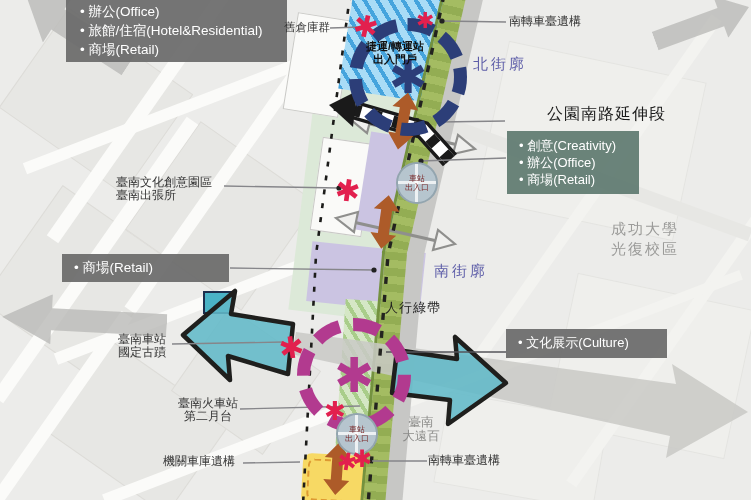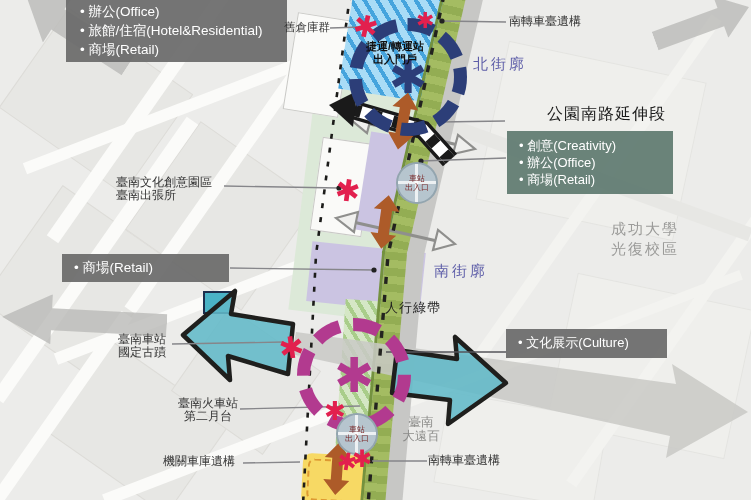--- a/index.html
+++ b/index.html
@@ -186,21 +186,21 @@
   <div class="ast z6" style="left:352px;top:447px;font-size:24px;">✱</div>
 
   <div class="box gray-box z8" style="left:66px;top:-26px;width:221px;height:88px;padding:28px 10px 8px 14px;box-sizing:border-box;">
     <div class="brow">辦公(Office)</div>
     <div class="brow">旅館/住宿(Hotel&amp;Residential)</div>
     <div class="brow">商場(Retail)</div>
   </div>
 
   <div class="lbl big z8" style="left:507px;top:107px;margin-left:40px;">公園南路延伸段</div>
 
-  <div class="box green-box z8" style="left:507px;top:131px;width:166px;padding:6px 8px 6px 12px;box-sizing:border-box;">
+  <div class="box green-box z8" style="left:507px;top:131px;width:132px;padding:6px 8px 6px 12px;box-sizing:border-box;">
     <div class="brow">創意(Creativity)</div>
     <div class="brow">辦公(Office)</div>
     <div class="brow">商場(Retail)</div>
   </div>
 
   <div class="box gray-box z8" style="left:62px;top:254px;width:167px;height:28px;padding:4px 0 0 12px;box-sizing:border-box;">
     <div class="brow">商場(Retail)</div>
   </div>
 
   <div class="box gray-box cul-box z8" style="left:506px;top:329px;width:161px;padding:5px 8px 5px 12px;box-sizing:border-box;">

